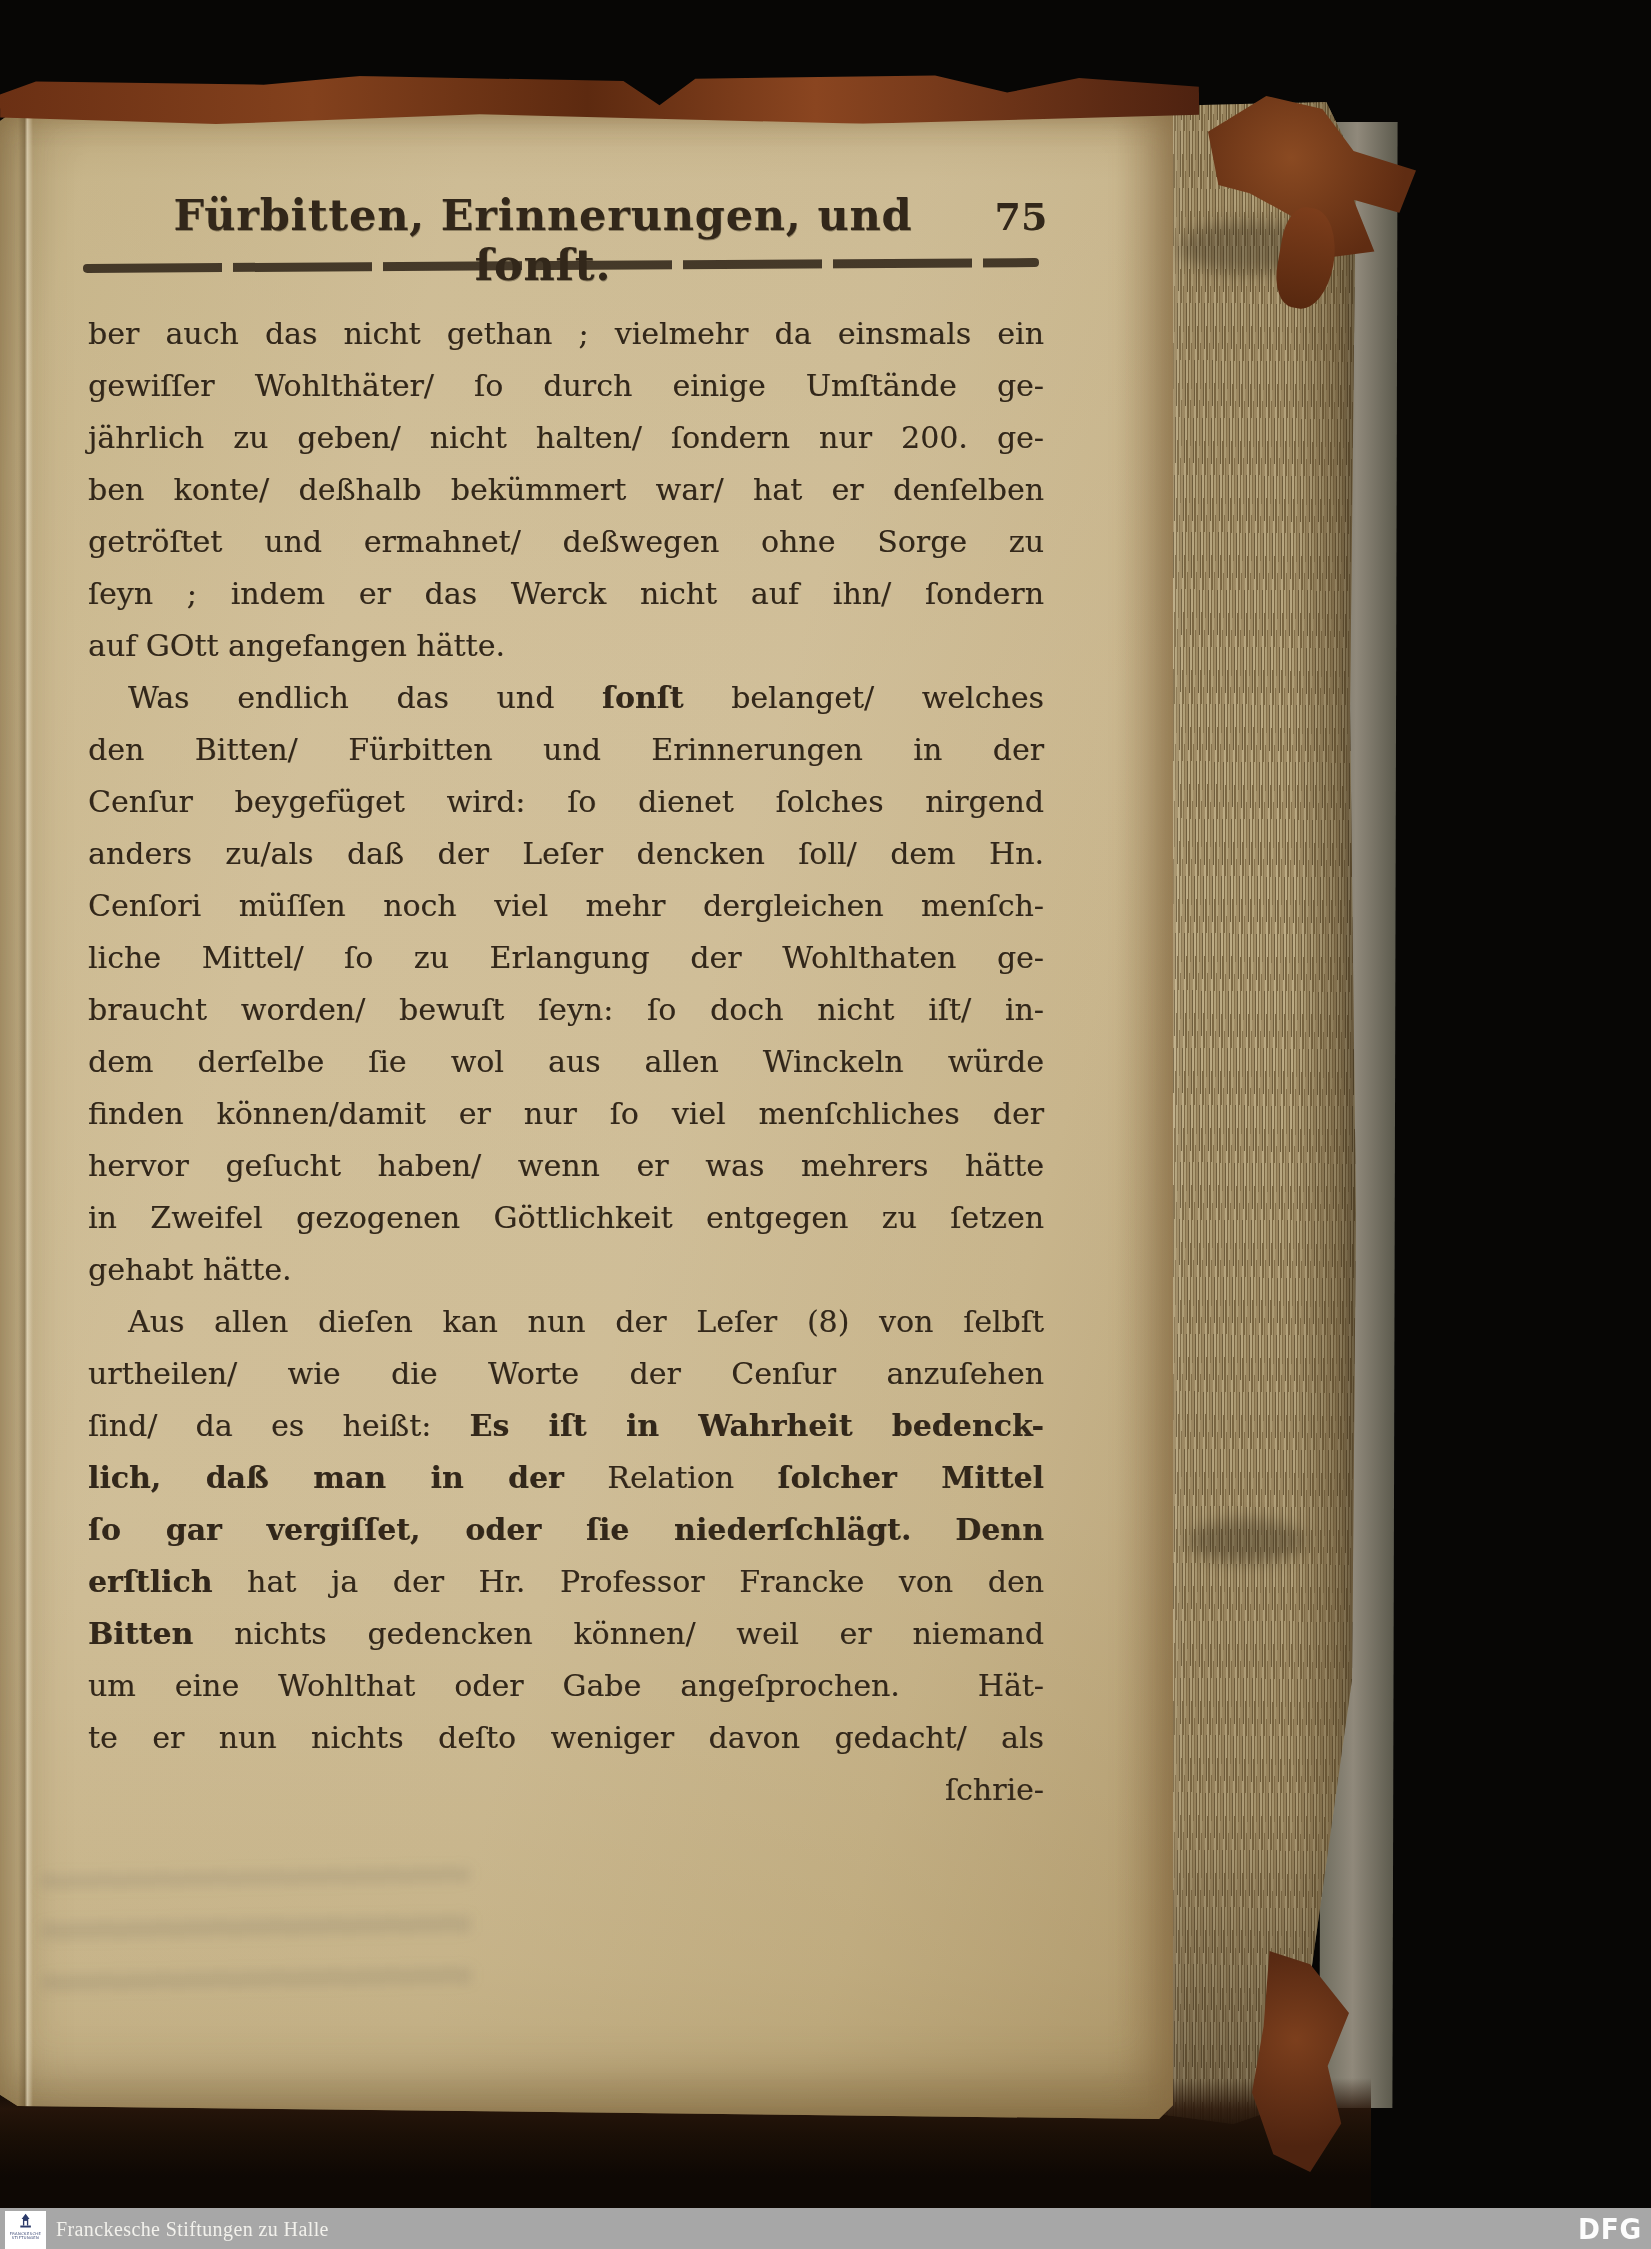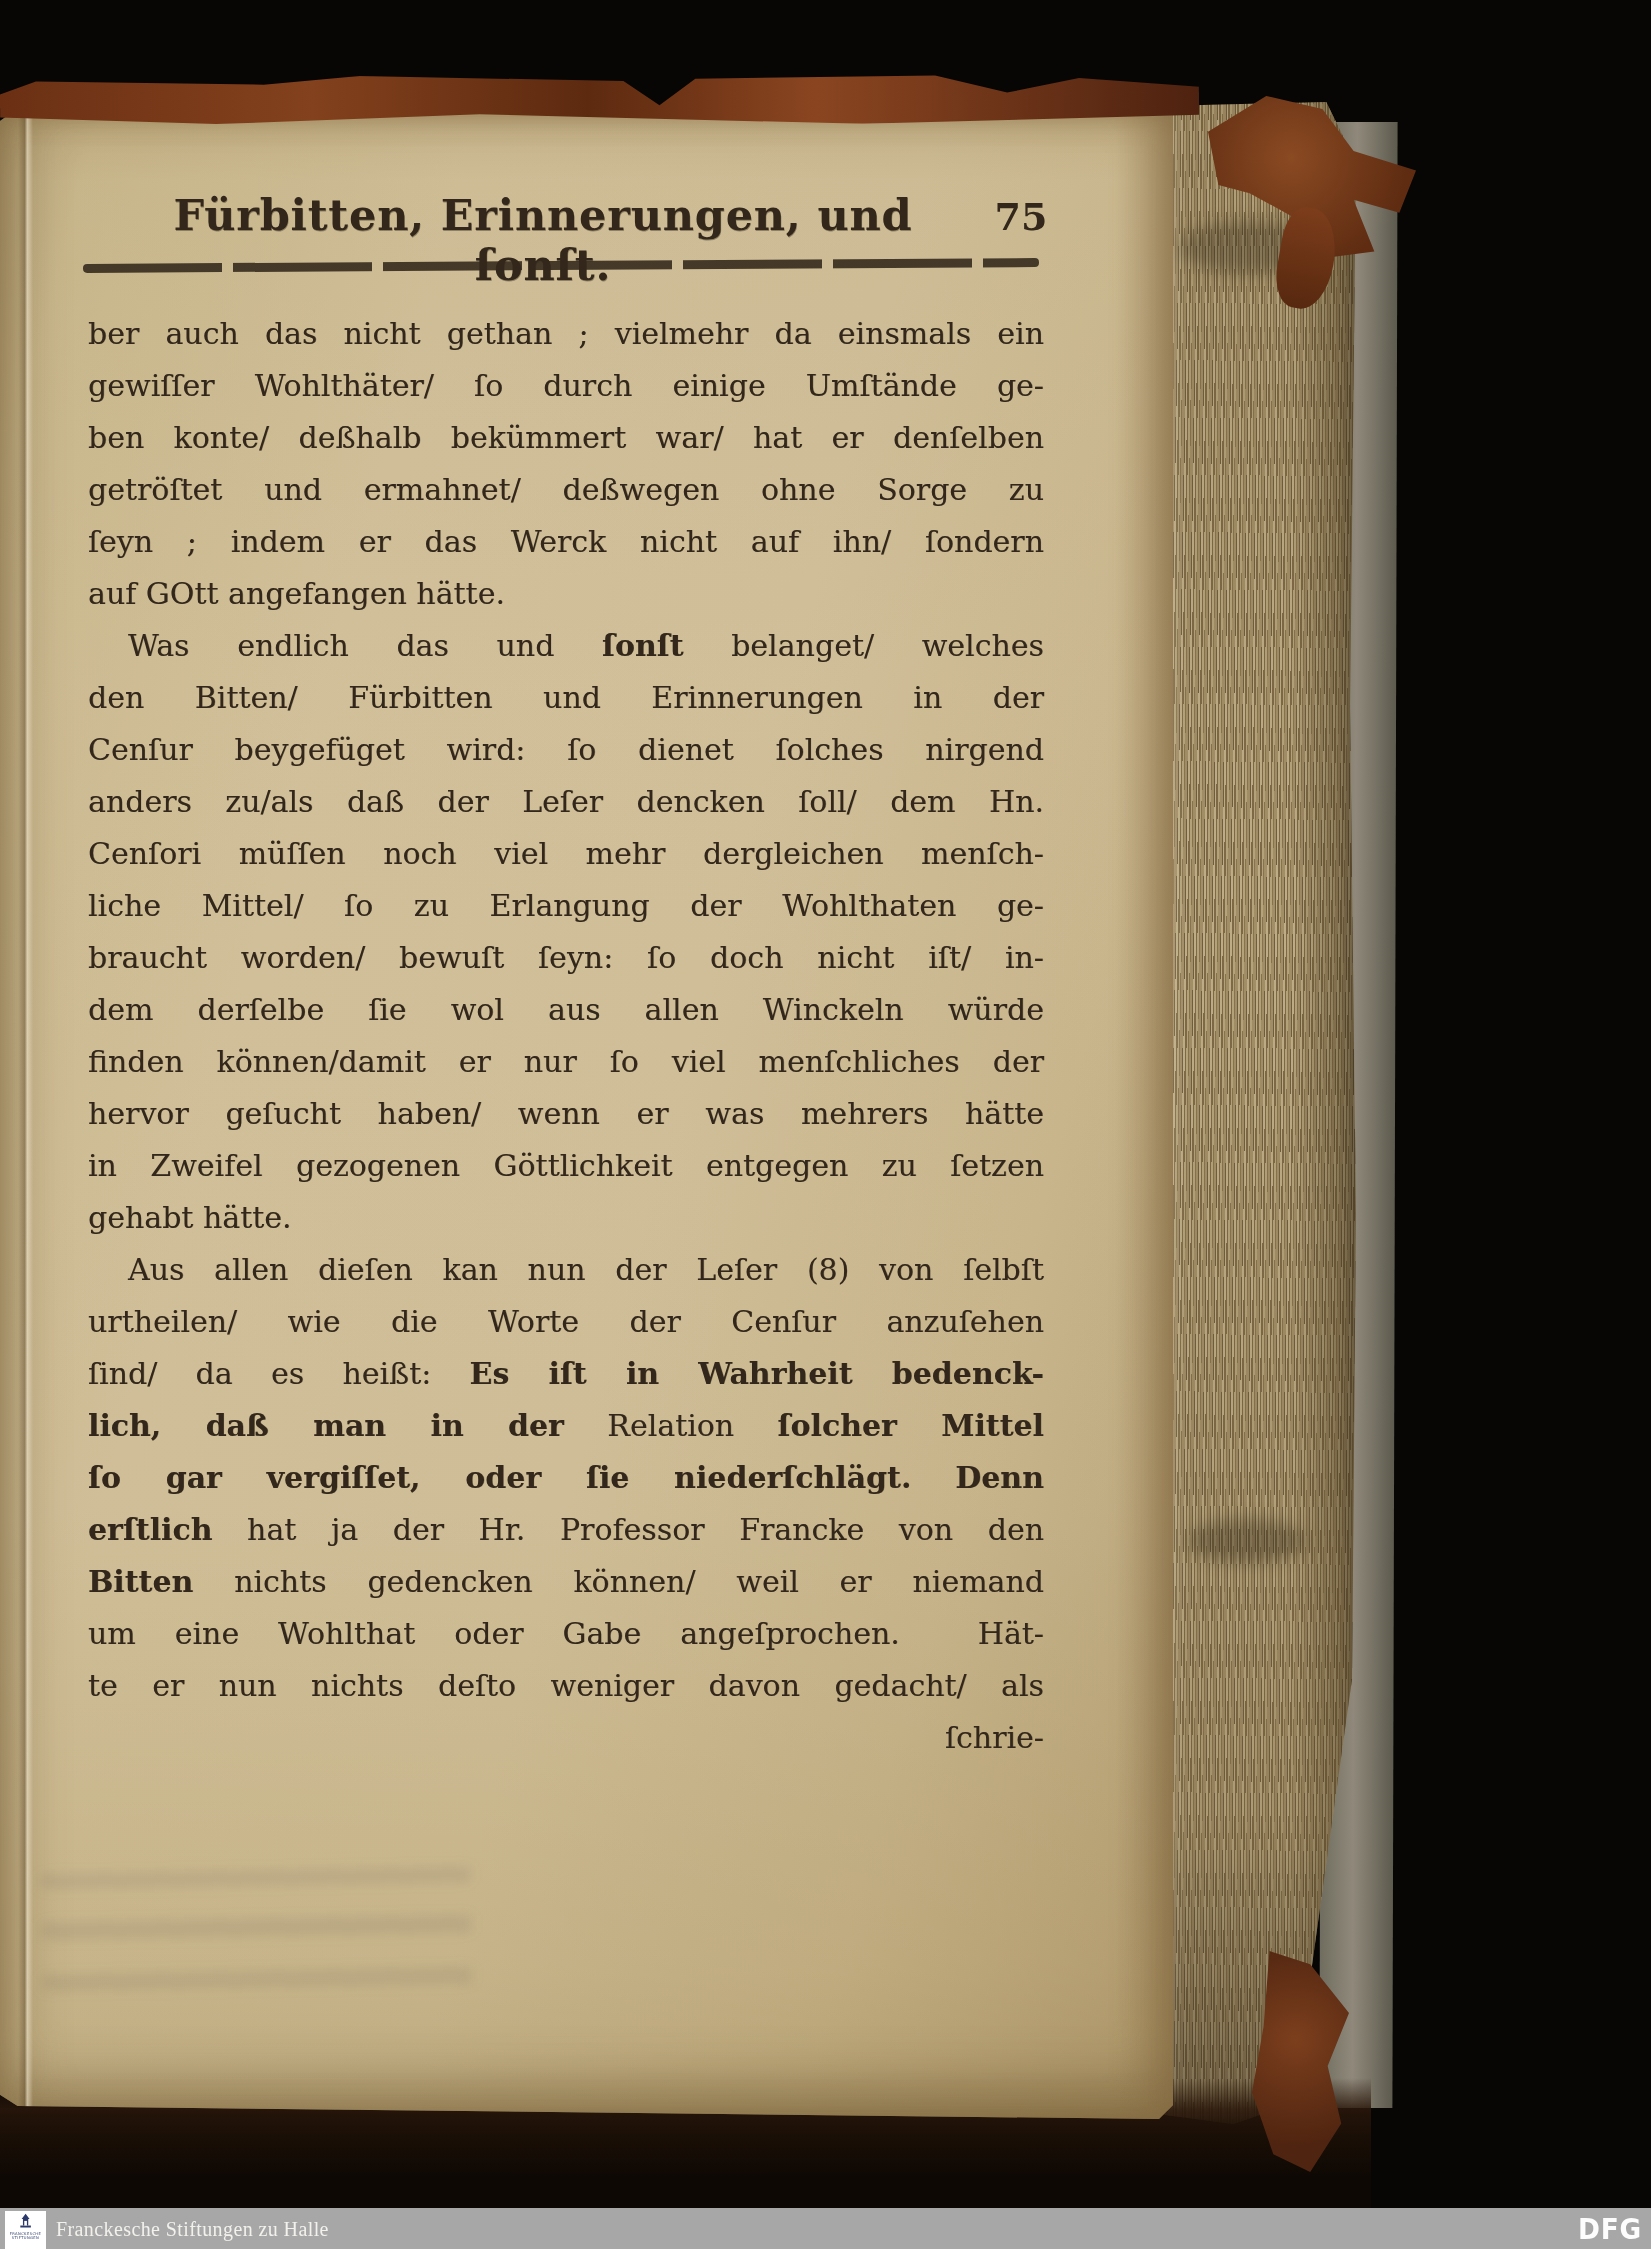--- a/index.html
+++ b/index.html
@@ -148,20 +148,21 @@
 
     <div class="page-header">
       <div class="header-title">Fürbitten, Erinnerungen, und ſonſt.</div>
       <div class="header-number">75</div>
     </div>
     <div class="header-rule"></div>
 
     <div class="body-lines" id="body-lines">
         <div class="line">ber auch das nicht gethan ; vielmehr da einsmals ein</div>
         <div class="line">gewiſſer Wohlthäter/ ſo durch einige Umſtände ge-</div>
+        <div class="line">jährlich zu geben/ nicht halten/ ſondern nur 200. ge-</div>
         <div class="line">ben konte/ deßhalb bekümmert war/ hat er denſelben</div>
         <div class="line">getröſtet und ermahnet/ deßwegen ohne Sorge zu</div>
         <div class="line">ſeyn ; indem er das Werck nicht auf ihn/ ſondern</div>
         <div class="line end">auf GOtt angefangen hätte.</div>
         <div class="line indent">Was endlich das und <b>ſonſt</b> belanget/ welches</div>
         <div class="line">den Bitten/ Fürbitten und Erinnerungen in der</div>
         <div class="line">Cenſur beygefüget wird: ſo dienet ſolches nirgend</div>
         <div class="line">anders zu/als daß der Leſer dencken ſoll/ dem Hn.</div>
         <div class="line">Cenſori müſſen noch viel mehr dergleichen menſch-</div>
         <div class="line">liche Mittel/ ſo zu Erlangung der Wohlthaten ge-</div>

